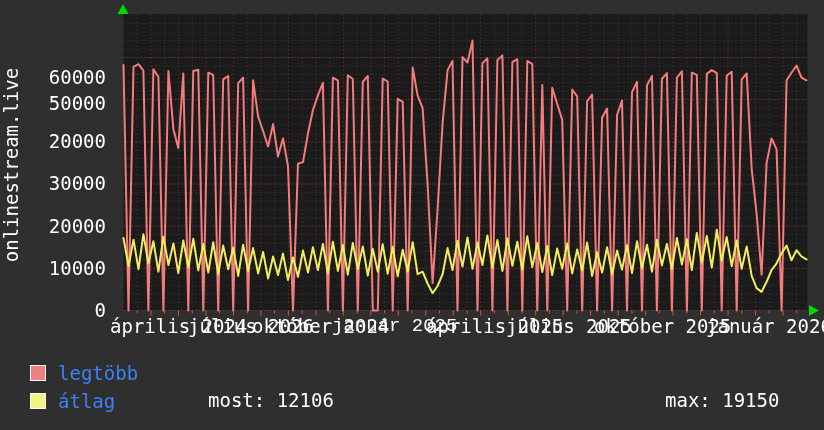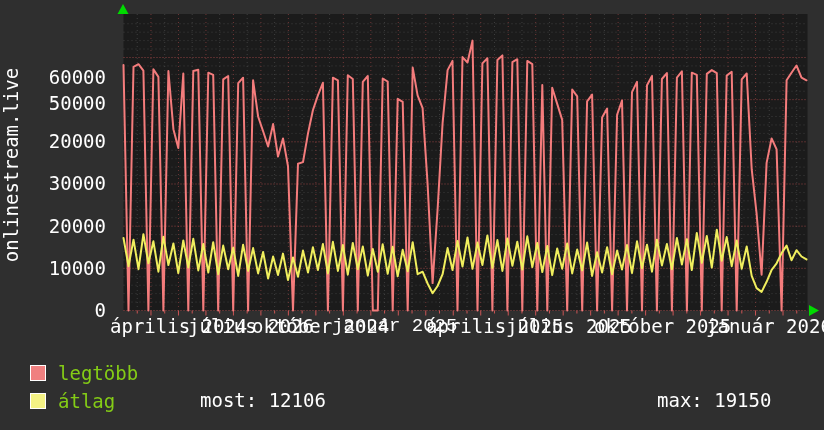--- a/index.html
+++ b/index.html
@@ -15,22 +15,22 @@
     transform:translate(-50%,-50%) rotate(-90deg);
     font-size:19px;color:#fff;
   }
   .ylab{position:absolute;left:26px;width:80px;text-align:right;height:19px;color:#fff;}
   .xlab{position:absolute;top:317px;white-space:pre;color:#fff;}
   .legend-row{position:absolute;height:19px;}
   .swatch{
     position:absolute;width:14px;height:14px;border:1px solid #ffffff;
     box-sizing:content-box;display:inline-block;
   }
-  .ltext{position:absolute;white-space:pre;color:#84cc16;}
-  .stat{position:absolute;top:391px;white-space:pre;color:#fff;}
+  .ltext{position:absolute;white-space:pre;color:#3b82f6;}
+  .stat{position:absolute;top:391px;white-space:pre;color:#fff;margin-left:8px;}
 </style>
 </head>
 <body>
 
 <div class="stage">
 
   <svg id="chart-svg" width="824" height="430" viewBox="0 0 824 430">
       <rect x="123.5" y="14" width="684" height="296.5" fill="#1b1b1b"></rect>
       <line x1="123.5" y1="302.066" x2="807.5" y2="302.066" stroke="#9a9a9a" stroke-opacity="0.28" stroke-dasharray="1 3" stroke-width="1"></line>
       <line x1="123.5" y1="293.632" x2="807.5" y2="293.632" stroke="#9a9a9a" stroke-opacity="0.28" stroke-dasharray="1 3" stroke-width="1"></line>

